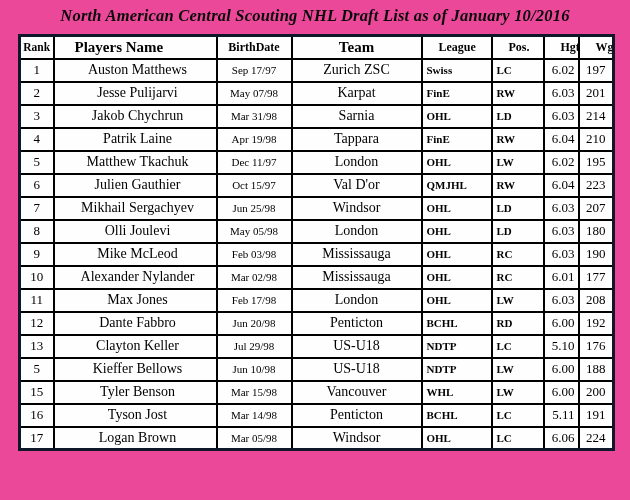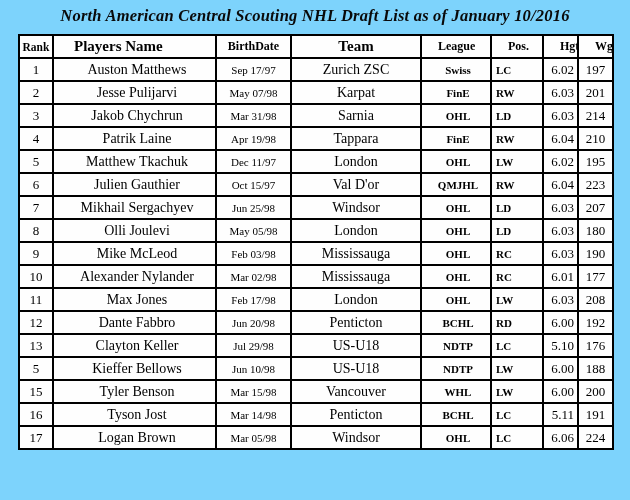--- a/index.html
+++ b/index.html
@@ -4,21 +4,21 @@
 <style>
   html, body {
     margin: 0;
     padding: 0;
     background: #ffffff;
   }
   .page {
     position: relative;
     width: 630px;
     height: 500px;
-    background: #7dd3fc;
+    background: #ec4899;
     overflow: hidden;
     font-family: "Liberation Serif", serif;
     color: #000;
   }
   .page-title {
     position: absolute;
     top: 6px;
     left: 0;
     width: 100%;
     text-align: center;
@@ -29,21 +29,21 @@
     letter-spacing: 0.2px;
     color: #0a0a0a;
   }
   table.draft-table {
     position: absolute;
     left: 18px;
     top: 34px;
     width: 594px;
     border-collapse: collapse;
     table-layout: fixed;
-    border: 1px solid #0f172a;
+    border: 3px solid #0f172a;
     background: #fefefe;
   }
   .draft-table th, .draft-table td {
     border: 2px solid #000;
     overflow: hidden;
     white-space: nowrap;
     padding: 0;
     vertical-align: middle;
   }
   .draft-table thead tr { height: 23px; }
@@ -69,21 +69,21 @@
   .draft-table th.h-rank { text-align: center; padding-left: 0; font-size: 11.5px; }
   .draft-table th.h-player { font-size: 15px; padding-left: 20px; }
   .draft-table th.h-birth { text-align: center; padding-left: 0; }
   .draft-table th.h-team { font-size: 15px; text-align: center; padding-left: 0; }
 
   
   .draft-table td.c-rank   { text-align: center; font-size: 13px; }
   .draft-table td.c-player { text-align: center; font-size: 14px; padding-left: 5px; }
   .draft-table td.c-birth  { text-align: center; font-size: 11px; font-weight: normal; }
   .draft-table td.c-team   { text-align: center; font-size: 14px; }
-  .draft-table td.c-league { text-align: center; font-size: 11px; font-weight: bold; padding-left: 4px; }
+  .draft-table td.c-league { text-align: left; font-size: 11px; font-weight: bold; padding-left: 4px; }
   .draft-table td.c-pos    { text-align: left; font-size: 11px; font-weight: bold; padding-left: 4px; }
   .draft-table td.c-hgt    { text-align: right; font-size: 13px; padding-right: 3px; }
   .draft-table td.c-wgt    { text-align: center; font-size: 13px; }
 
   .footer-note {
     position: absolute;
     top: 459px;
     left: 0;
     width: 100%;
     text-align: center;

